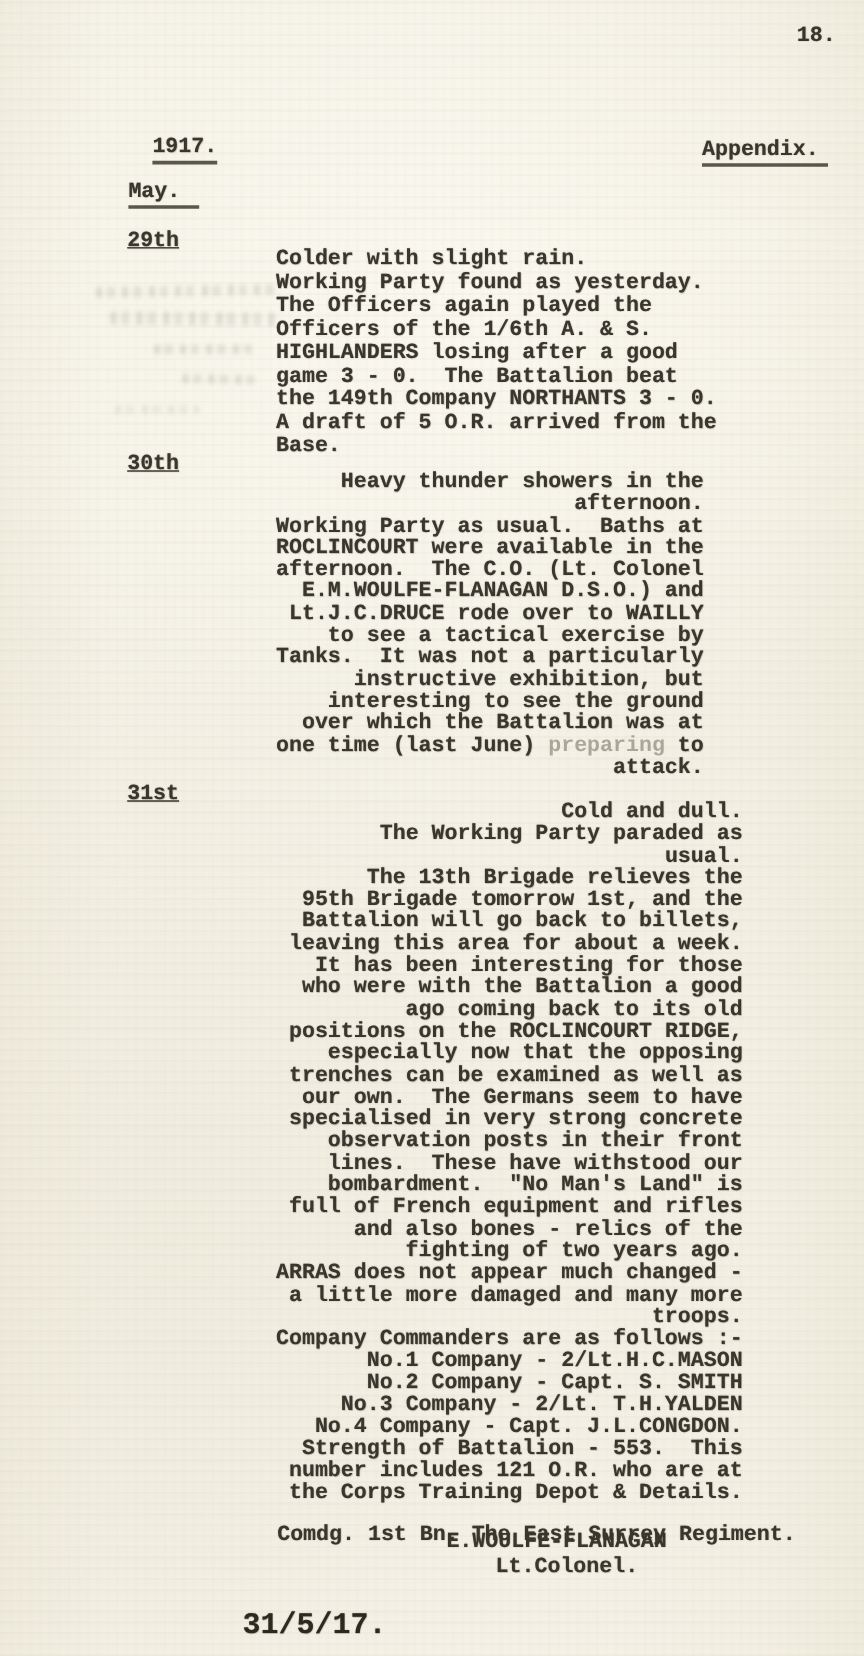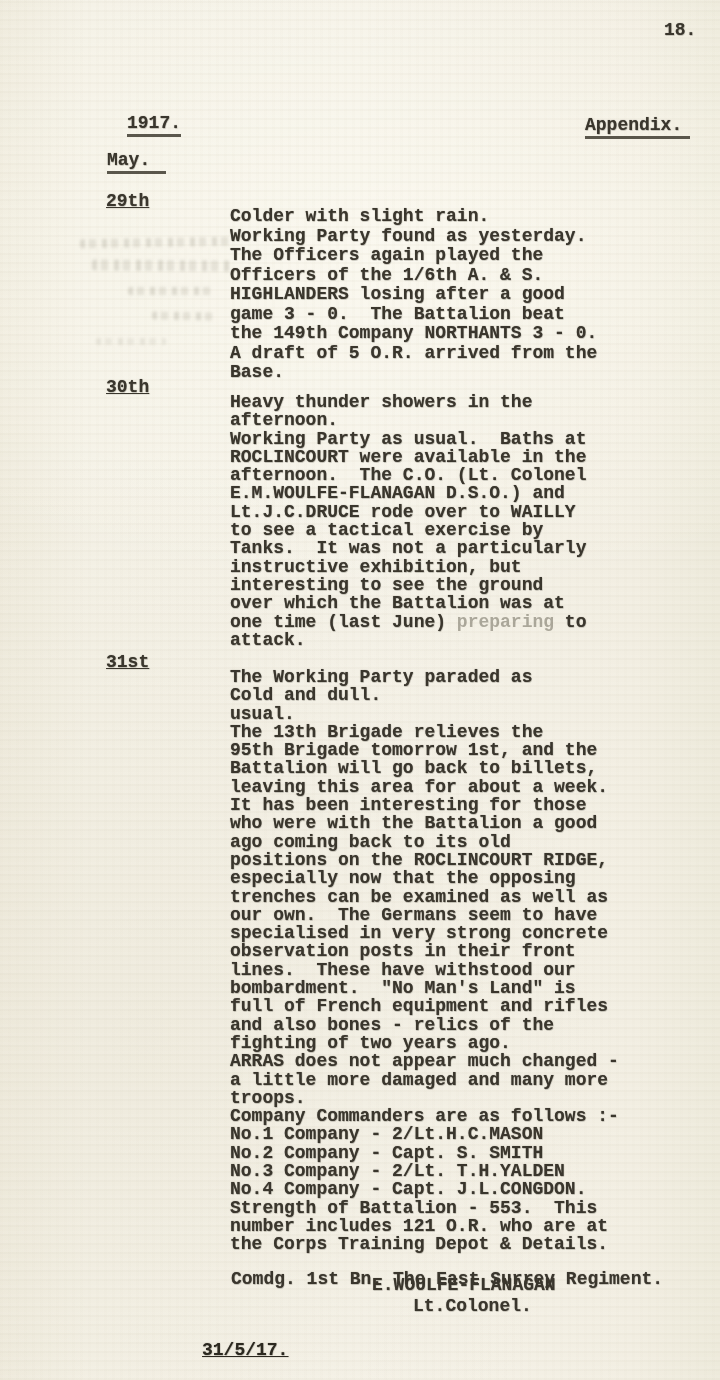--- a/index.html
+++ b/index.html
@@ -48,31 +48,31 @@
   #month-heading { left: 107px; top: 150px; }
 
   .entry { position: absolute; left: 106px; right: 40px; }
   .entry-date { position: absolute; left: 0; top: 0; text-decoration: underline; }
   .entry-body { position: absolute; left: 124px; top: 0; margin-top: 16px; }
   .entry-0 { top: 191px; }
   .entry-1 { top: 377px; }
   .entry-2 { top: 652px; }
   .entry-0 .entry-body .line { line-height: 19.5px; }
   .entry-1 .entry-body .line,
-  .entry-2 .entry-body .line { line-height: 18.3px; }
+  .entry-2 .entry-body .line { line-height: 18.3px; text-align: right; }
   .line { white-space: pre; }
   .faint {
     color: rgba(92,87,74,0.48);
     text-shadow: none;
   }
 
   #signature-name { left: 372px; top: 1275px; }
   #signature-rank { left: 413px; top: 1296px; }
   #signature-command { left: 231px; top: 1269px; text-align: center; }
-  #date-signed { left: 202px; top: 1340px; font-size: 18px; color: #2c2920; text-decoration: underline; }
+  #date-signed { left: 202px; top: 1340px; font-size: 25px; color: #2c2920; }
 
   .smudge {
     position: absolute;
     pointer-events: none;
     filter: blur(1.6px);
     opacity: 0.55;
   }
   .smudge-text {
     background: repeating-linear-gradient(90deg,
       rgba(122,116,100,0.38) 0 5px, rgba(0,0,0,0) 5px 9px,
@@ -134,22 +134,22 @@
         <div class="typed line">instructive exhibition, but</div>
         <div class="typed line">interesting to see the ground</div>
         <div class="typed line">over which the Battalion was at</div>
         <div class="typed line"><span>one time (last June) </span><span class="faint">preparing</span><span> to</span></div>
         <div class="typed line">attack.</div>
       </div>
     </div>
     <div class="entry entry-2">
       <div class="typed entry-date">31st</div>
       <div class="entry-body">
+        <div class="typed line">Cold and dull.</div>
         <div class="typed line">The Working Party paraded as</div>
-        <div class="typed line">Cold and dull.</div>
         <div class="typed line">usual.</div>
         <div class="typed line">The 13th Brigade relieves the</div>
         <div class="typed line">95th Brigade tomorrow 1st, and the</div>
         <div class="typed line">Battalion will go back to billets,</div>
         <div class="typed line">leaving this area for about a week.</div>
         <div class="typed line">It has been interesting for those</div>
         <div class="typed line">who were with the Battalion a good</div>
         <div class="typed line">ago coming back to its old</div>
         <div class="typed line">positions on the ROCLINCOURT RIDGE,</div>
         <div class="typed line">especially now that the opposing</div>

